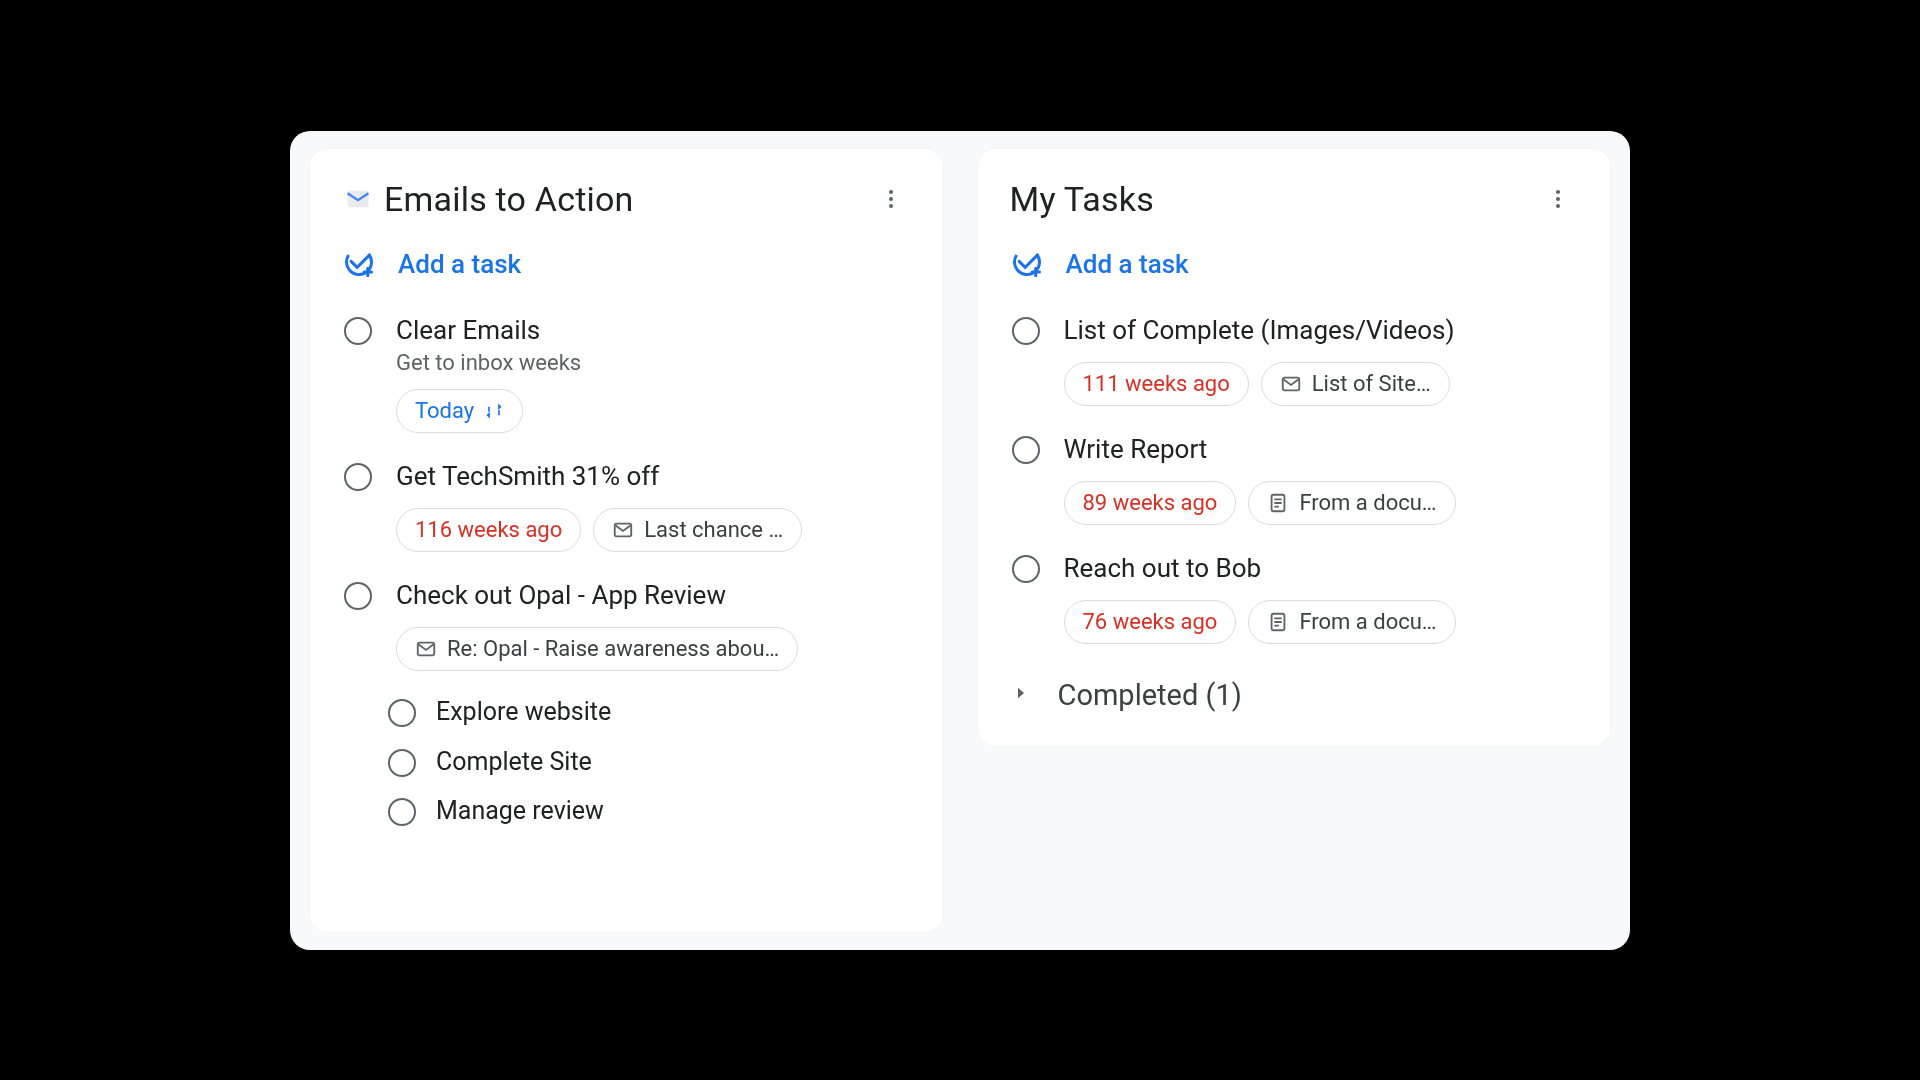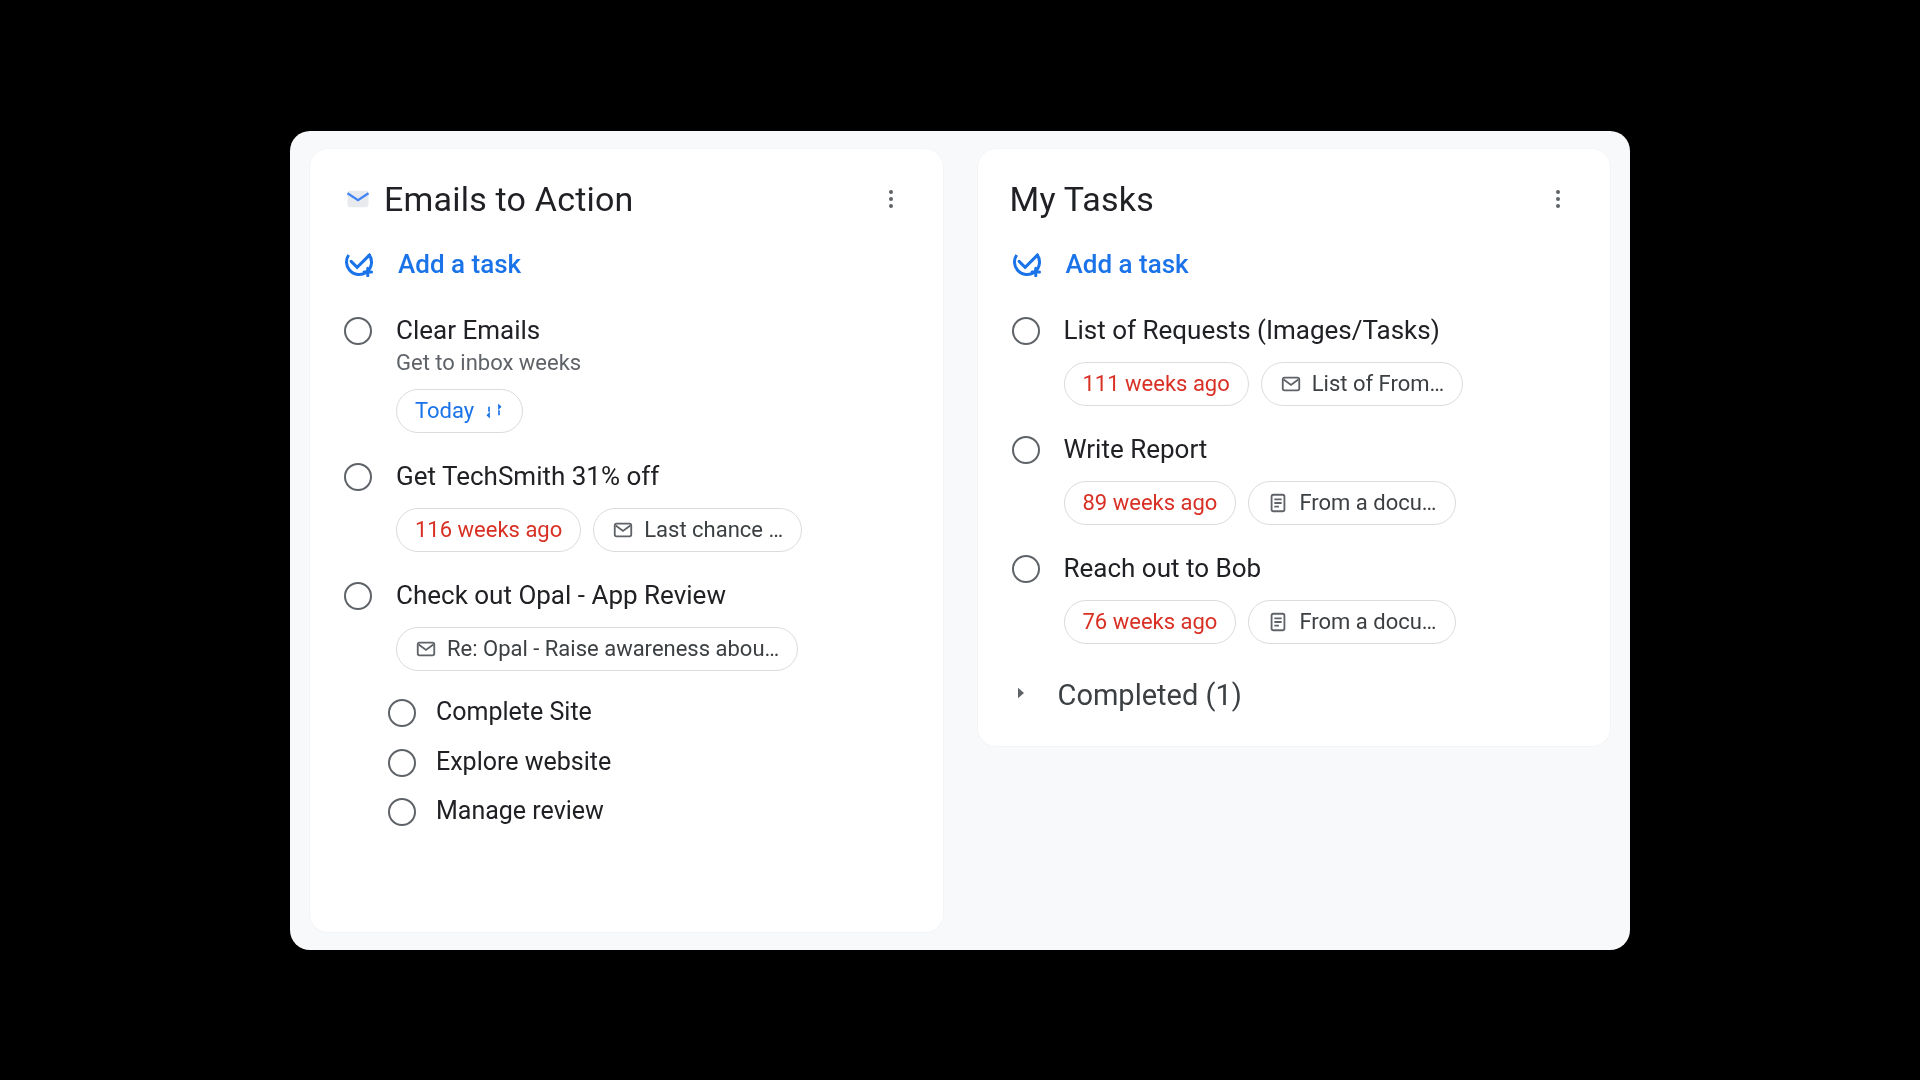--- a/index.html
+++ b/index.html
@@ -243,27 +243,27 @@
               <span class="chip-text">Re: Opal - Raise awareness abou…</span>
             </span>
           </div>
         </div>
       </div>
 
       <div class="subtasks">
         <div class="task">
           <button class="task-check"></button>
           <div class="task-body">
-              <div class="task-title">Complete Site</div>
+              <div class="task-title">Explore website</div>
             </div>
         </div>
         <div class="task">
           <button class="task-check"></button>
           <div class="task-body">
-              <div class="task-title">Explore website</div>
+              <div class="task-title">Complete Site</div>
             </div>
         </div>
         <div class="task">
           <button class="task-check"></button>
           <div class="task-body">
               <div class="task-title">Manage review</div>
             </div>
         </div>
       </div>
     </div>
@@ -289,31 +289,31 @@
             <circle cx="12" cy="12" r="10" stroke="#1a73e8" stroke-width="2.4" fill="none" stroke-dasharray="44 20" transform="rotate(-40 12 12)"></circle>
             <path d="M19 17v6M16 20h6" stroke="#1a73e8" stroke-width="2.4" stroke-linecap="round"></path>
           </svg>
         </span>
         <span class="add-task-label">Add a task</span>
       </div>
 
       <div class="task">
         <button class="task-check"></button>
         <div class="task-body">
-          <div class="task-title">List of Requests (Images/Tasks)</div>
+          <div class="task-title">List of Complete (Images/Videos)</div>
           <div class="chips">
             <span class="chip date-overdue">
               <span class="chip-text">111 weeks ago</span>
             </span>
             <span class="chip">
               <svg width="22" height="22" viewBox="0 0 24 24" fill="none">
                   <rect x="3" y="5" width="18" height="14" rx="2" stroke="#5f6368" stroke-width="2"></rect>
                   <path d="M4 7l8 6 8-6" stroke="#5f6368" stroke-width="2"></path>
                 </svg>
-              <span class="chip-text">List of From…</span>
+              <span class="chip-text">List of Site…</span>
             </span>
           </div>
         </div>
       </div>
 
       <div class="task">
         <button class="task-check"></button>
         <div class="task-body">
           <div class="task-title">Write Report</div>
           <div class="chips">

